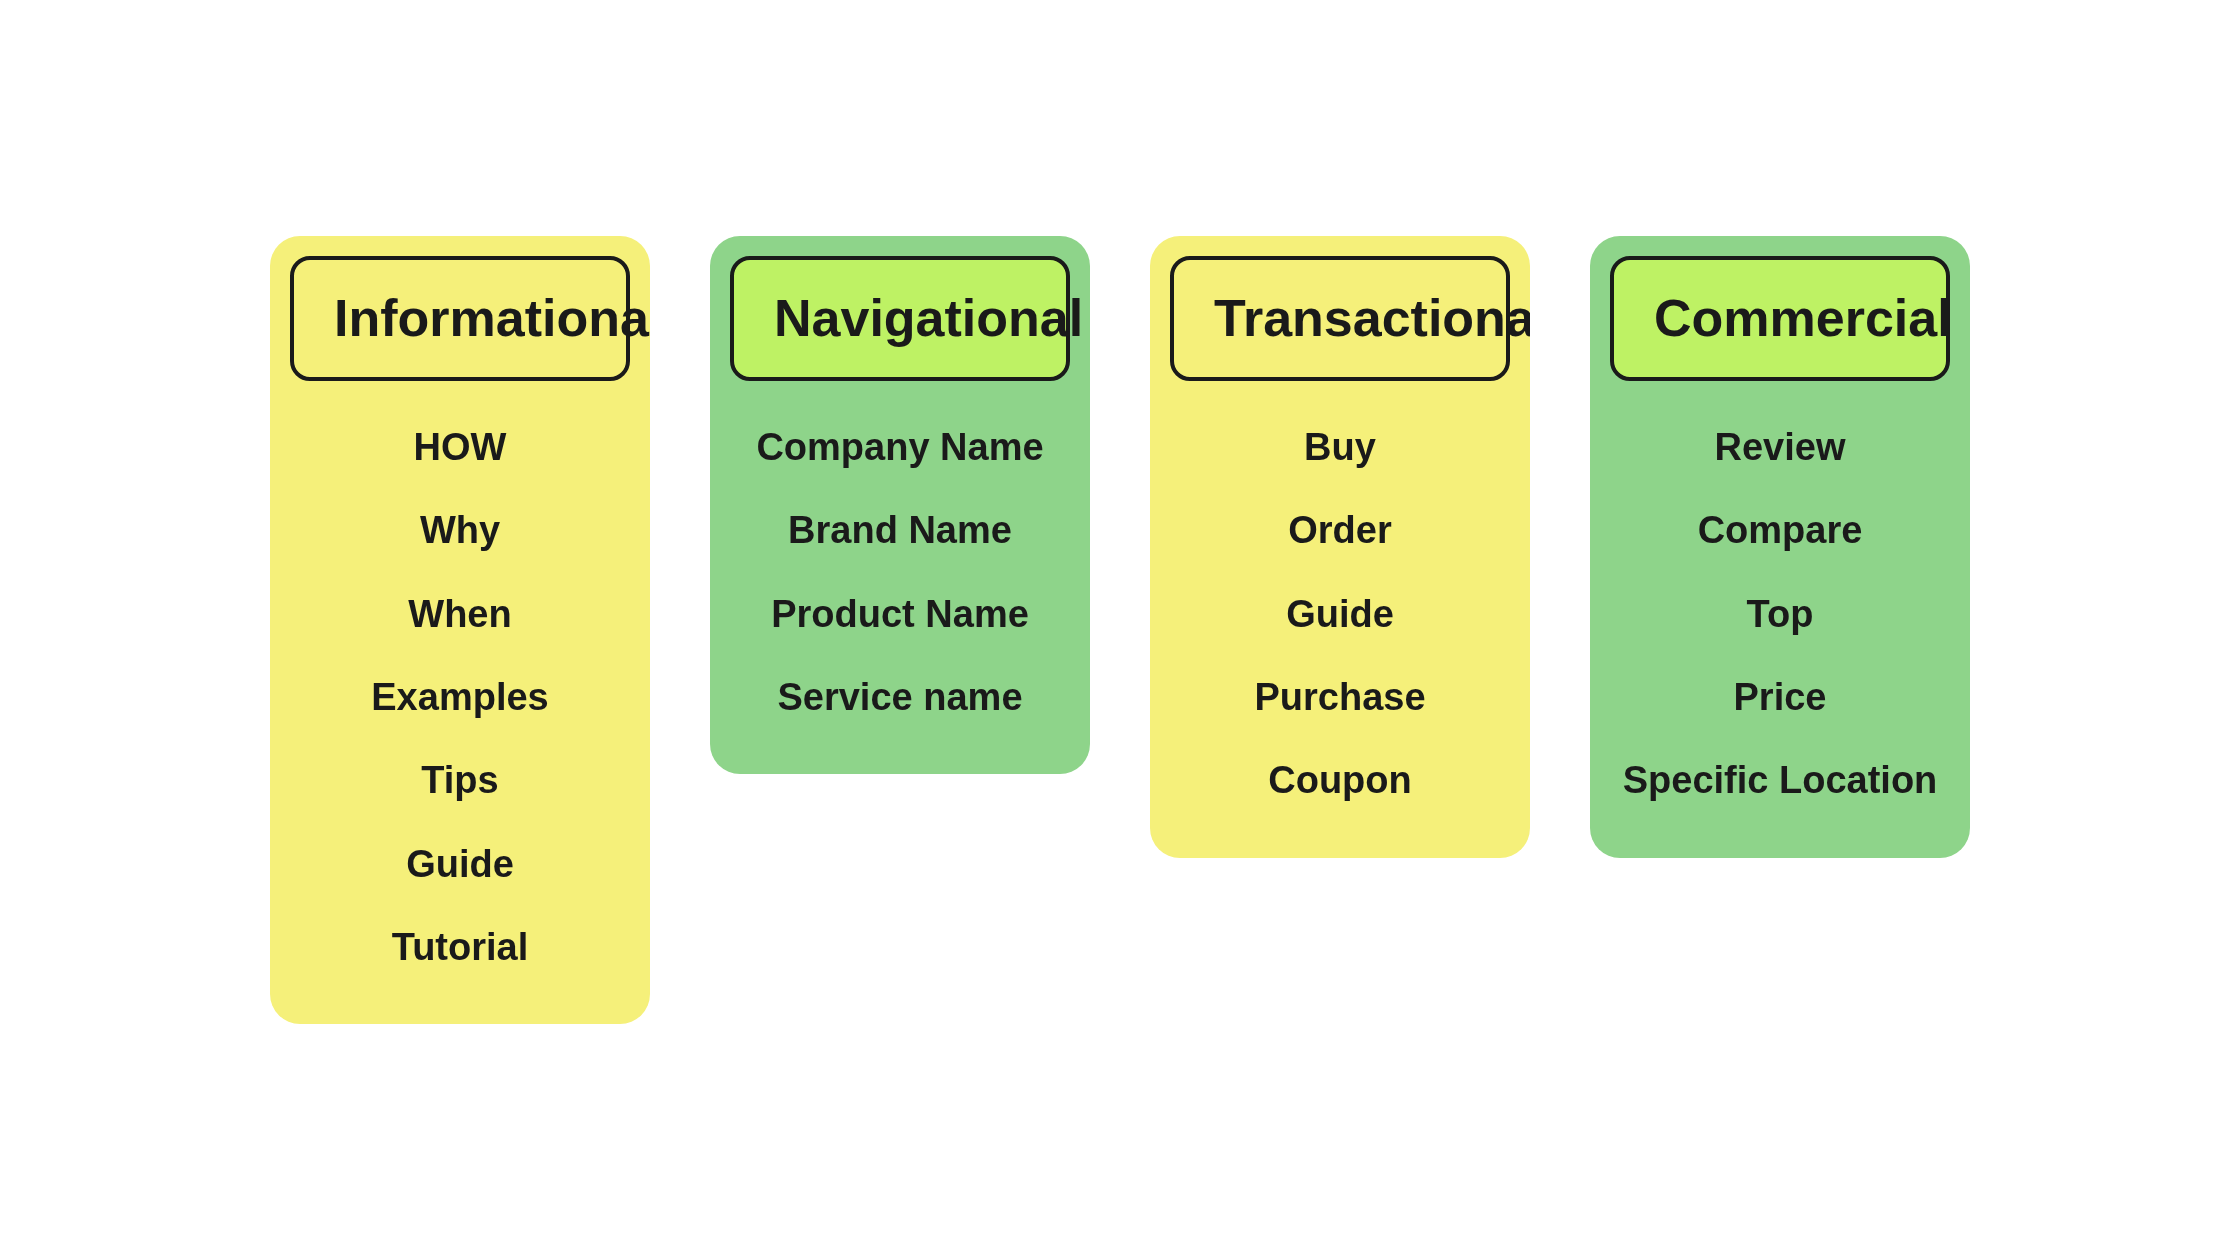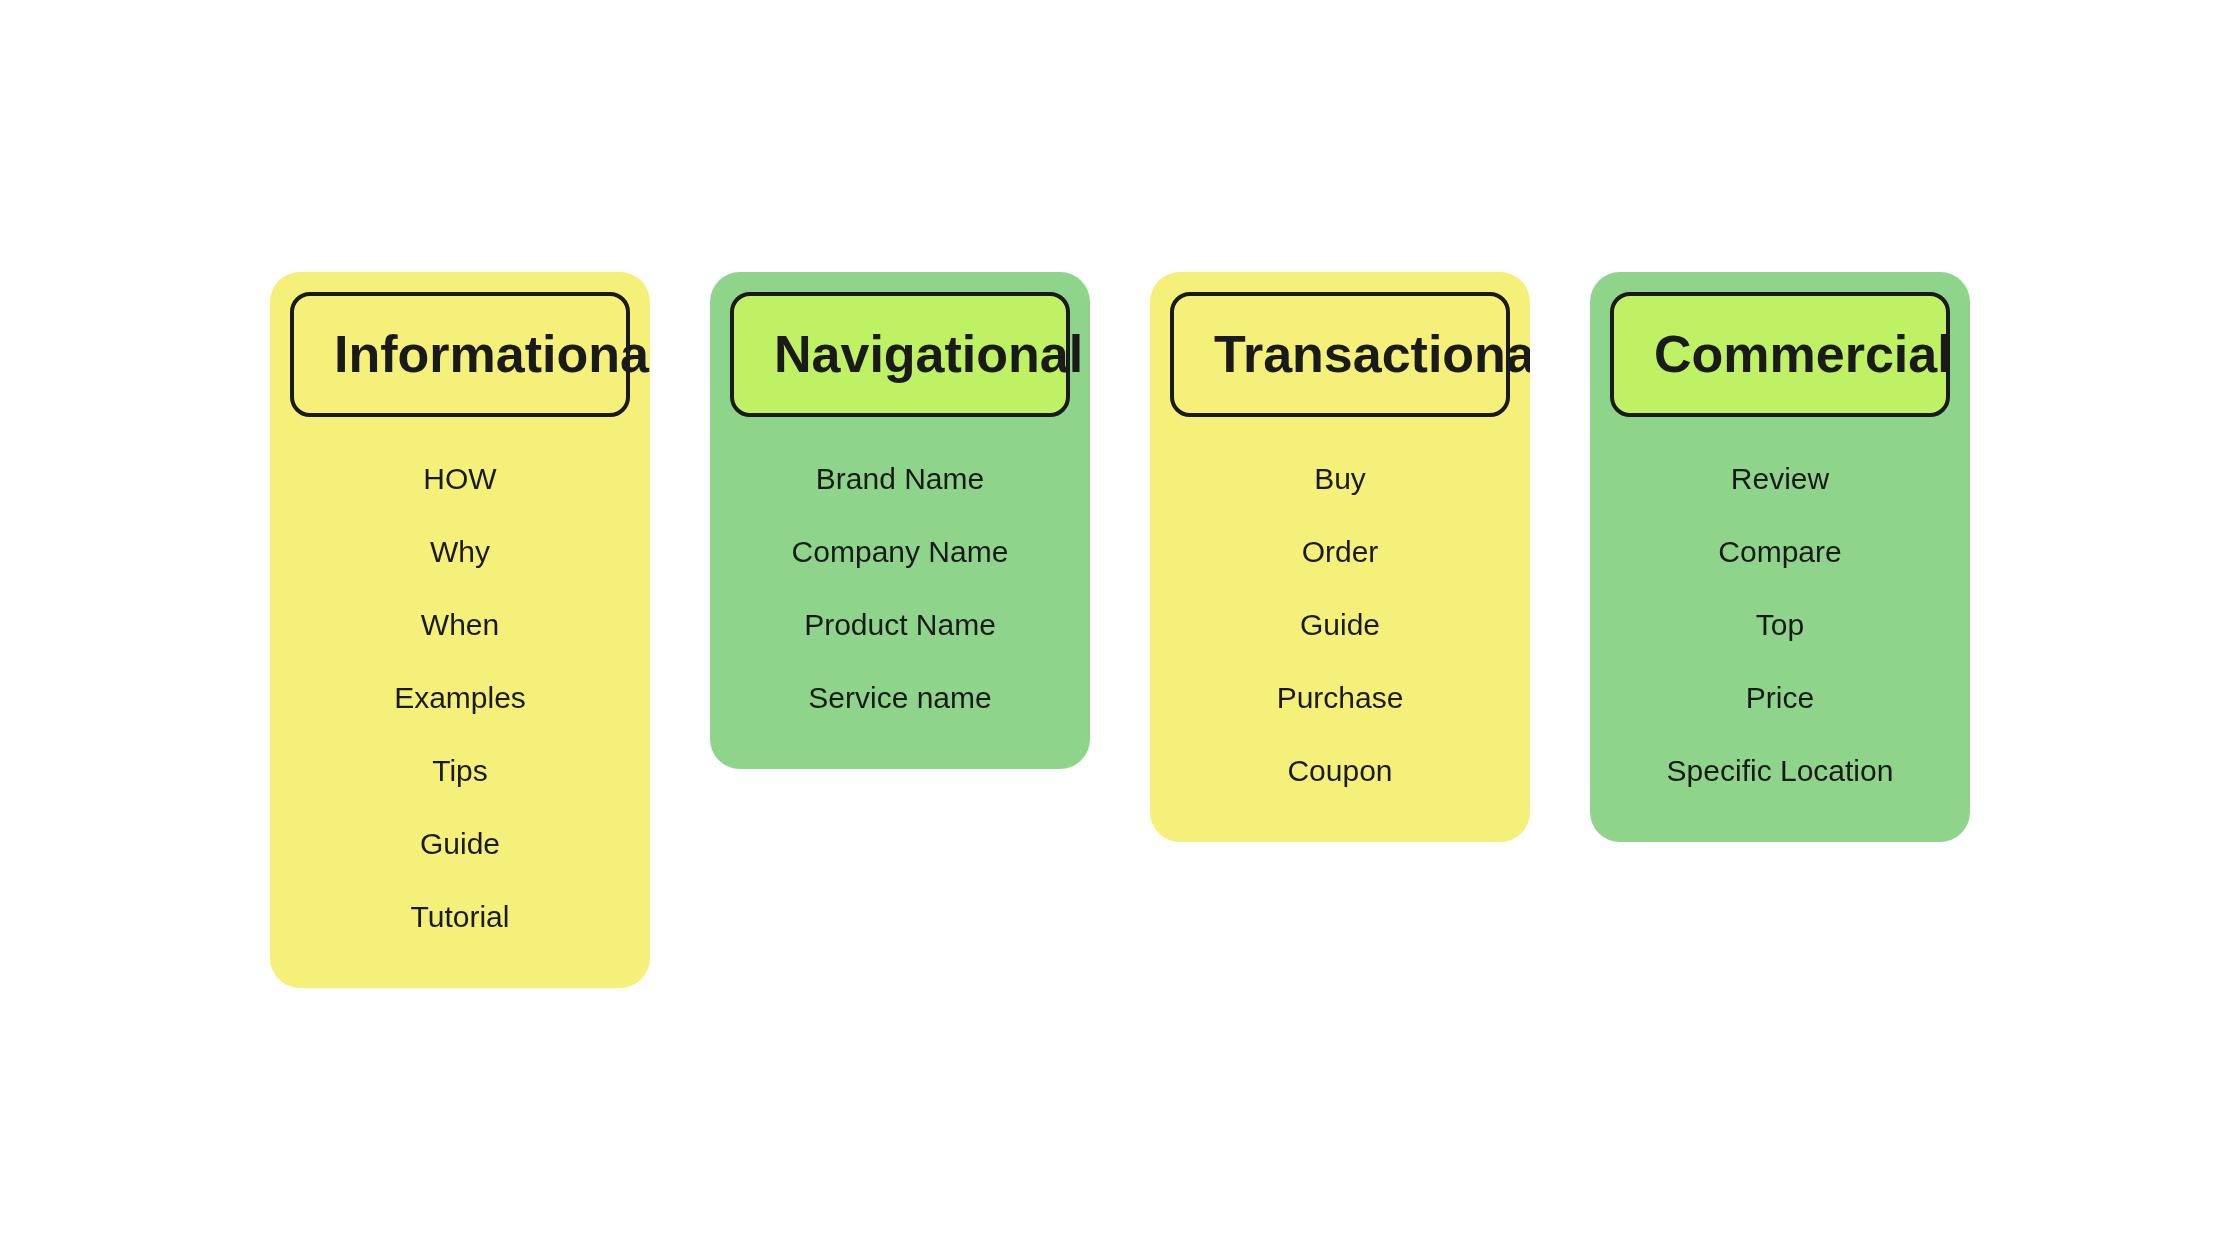--- a/index.html
+++ b/index.html
@@ -70,22 +70,22 @@
     .card-items {
       display: flex;
       flex-direction: column;
       align-items: center;
       padding: 20px 20px 40px 20px;
       width: 100%;
       gap: 10px;
     }
 
     .card-item {
-      font-size: 30px;
-      font-weight: 400;
+      font-size: 38px;
+      font-weight: 700;
       color: #1a1a1a;
       text-align: right;
       padding: 12px 0;
       line-height: 1.3;
     }
   </style>
 </head>
 <body>
 
 <div class="container">
@@ -101,22 +101,22 @@
         <div class="card-item">Tips</div>
         <div class="card-item">Guide</div>
         <div class="card-item">Tutorial</div>
       </div>
     </div>
     <div class="card card-green">
       <div class="card-header">
         <div class="card-header-title">Navigational</div>
       </div>
       <div class="card-items">
+        <div class="card-item">Company Name</div>
         <div class="card-item">Brand Name</div>
-        <div class="card-item">Company Name</div>
         <div class="card-item">Product Name</div>
         <div class="card-item">Service name</div>
       </div>
     </div>
     <div class="card card-yellow">
       <div class="card-header">
         <div class="card-header-title">Transactional</div>
       </div>
       <div class="card-items">
         <div class="card-item">Buy</div>

